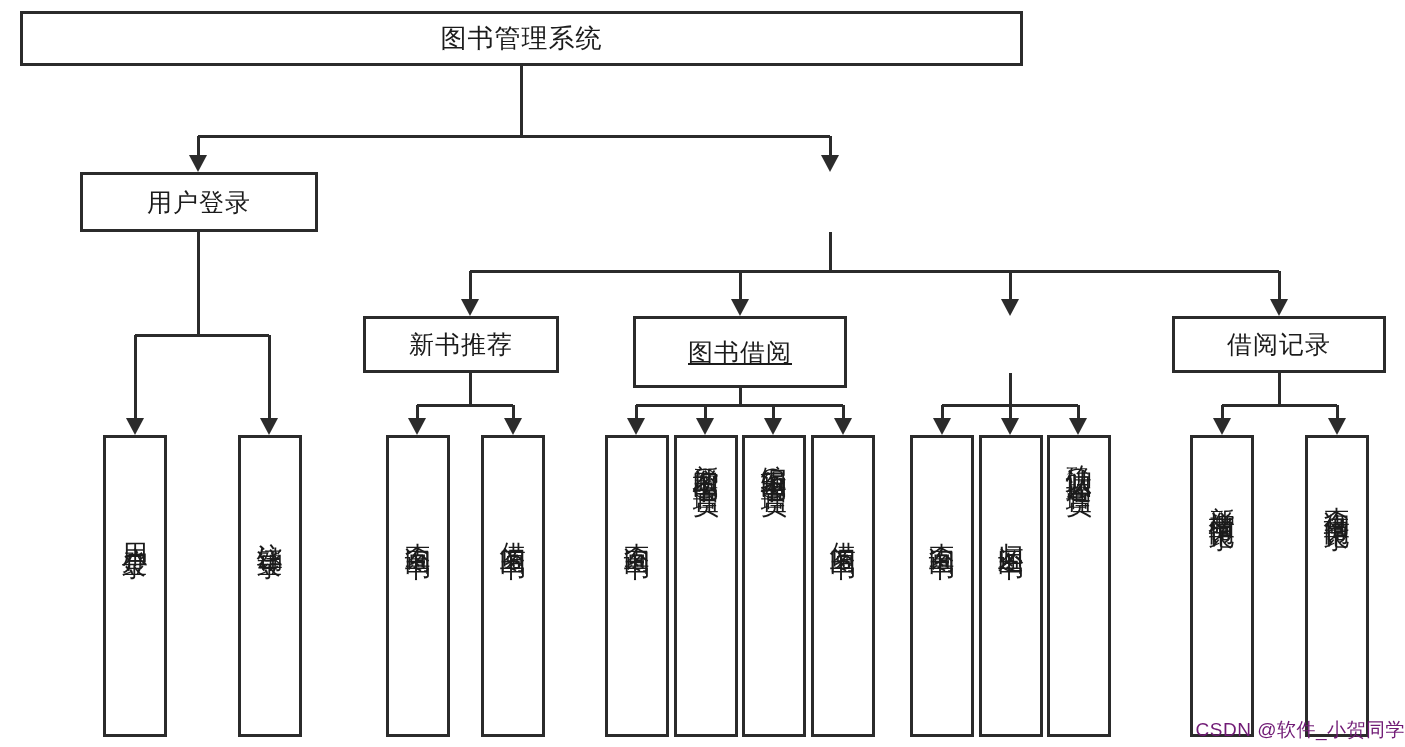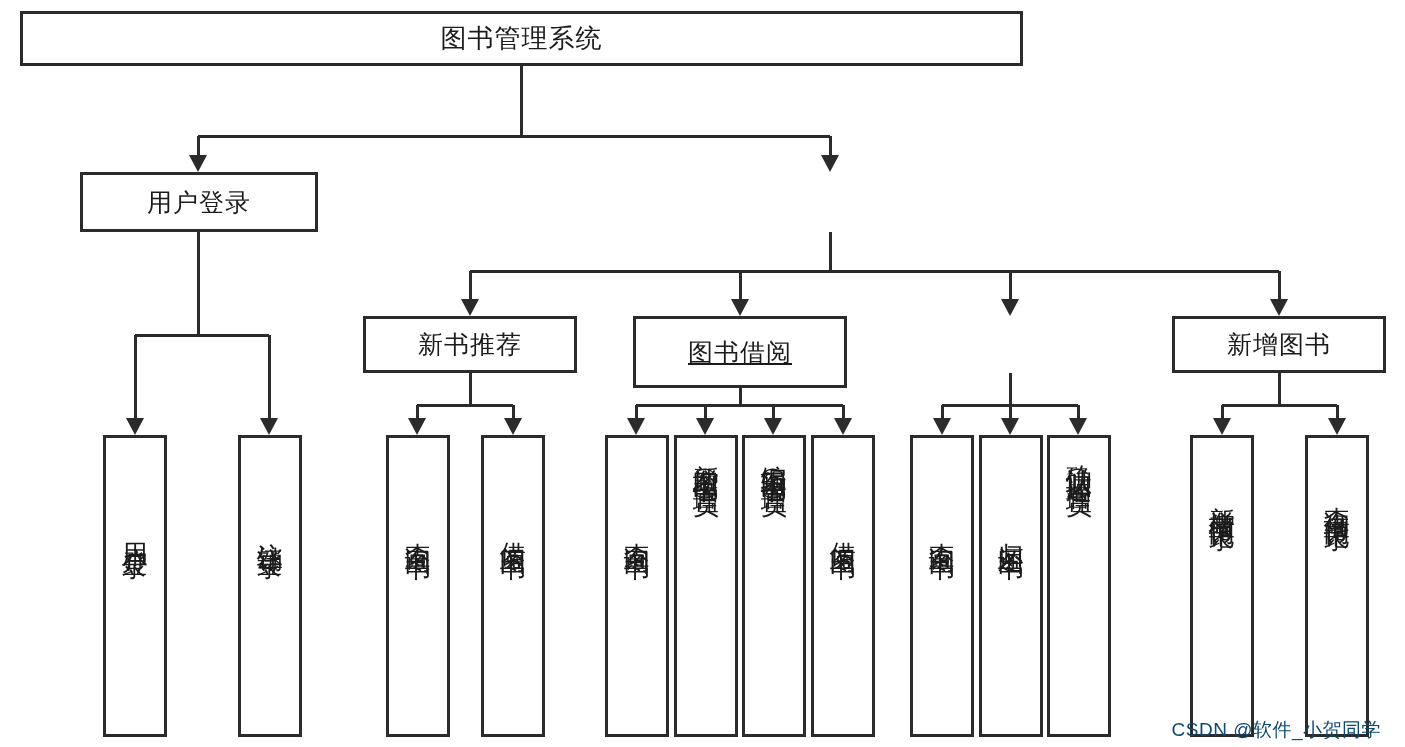--- a/index.html
+++ b/index.html
@@ -43,23 +43,23 @@
     line-height:1.02;
     letter-spacing:4px;
     white-space:nowrap;
   }
   .vtext.mid{margin-top:42px;}
   .vtext.mid2{margin-top:78px;}
 
   
   #watermark{
     position:absolute;
-    right:24px;bottom:4px;
+    right:0;bottom:4px;
     font-size:19px;
-    color:#0c4a6e;
+    color:#701a75;
     letter-spacing:0.5px;
     white-space:nowrap;
     pointer-events:none;
   }
 </style>
 </head>
 <body>
 
 <div id="stage">
 
@@ -127,31 +127,31 @@
 
   <div class="node h root" style="left:20px;top:11px;width:1003px;height:55px;">
     <span>图书管理系统</span>
   </div>
 
   <div class="node h" style="left:80px;top:172px;width:238px;height:60px;">
     <span>用户登录</span>
   </div>
 
 
-  <div class="node h" style="left:363px;top:316px;width:214px;height:57px;">
+  <div class="node h" style="left:363px;top:316px;width:196px;height:57px;">
     <span>新书推荐</span>
   </div>
 
   <div class="node h" style="left:633px;top:316px;width:214px;height:72px;text-decoration:underline;">
     <span>图书借阅</span>
   </div>
 
 
   <div class="node h" style="left:1172px;top:316px;width:214px;height:57px;">
-    <span>新增图书</span>
+    <span>借阅记录</span>
   </div>
 
   <div class="node v" style="left:103px;top:435px;width:64px;height:302px;">
     <span class="vtext mid2">用户登录</span>
   </div>
   <div class="node v" style="left:238px;top:435px;width:64px;height:302px;">
     <span class="vtext mid2">注销登录</span>
   </div>
 
   <div class="node v" style="left:386px;top:435px;width:64px;height:302px;">

